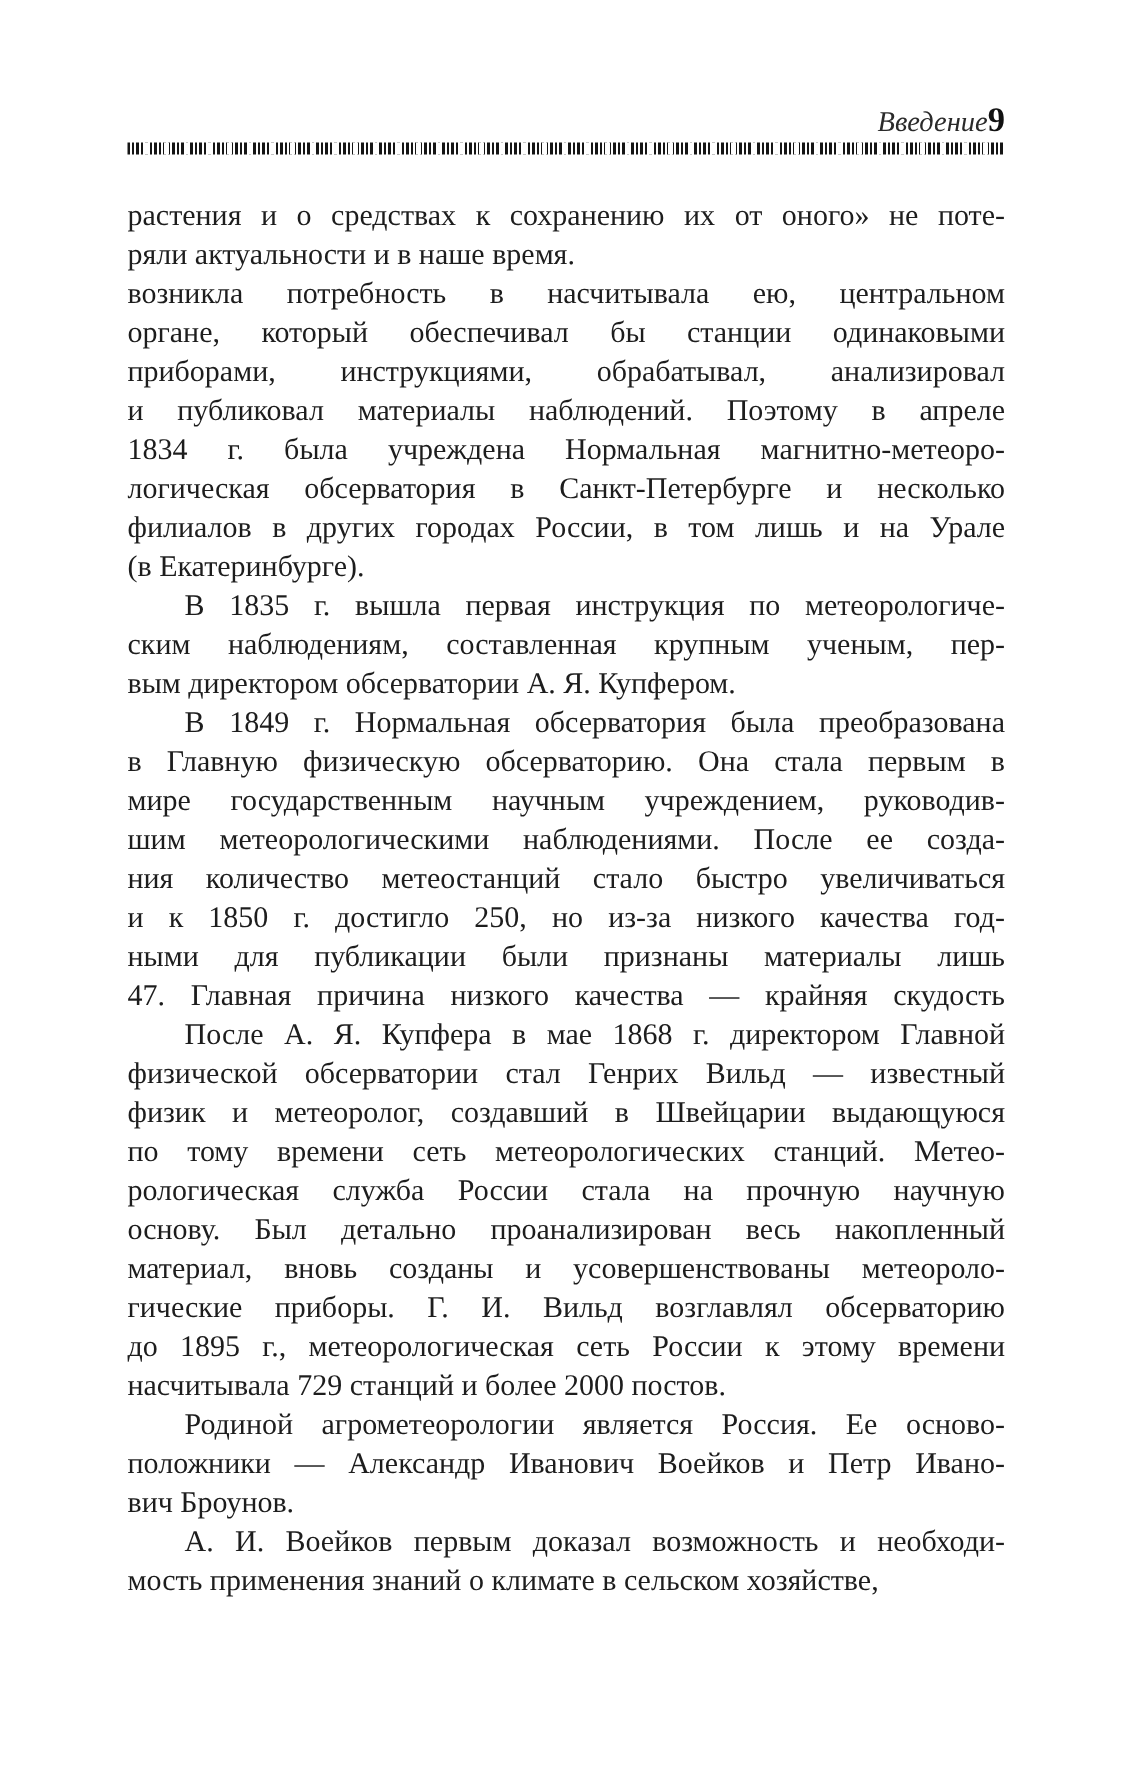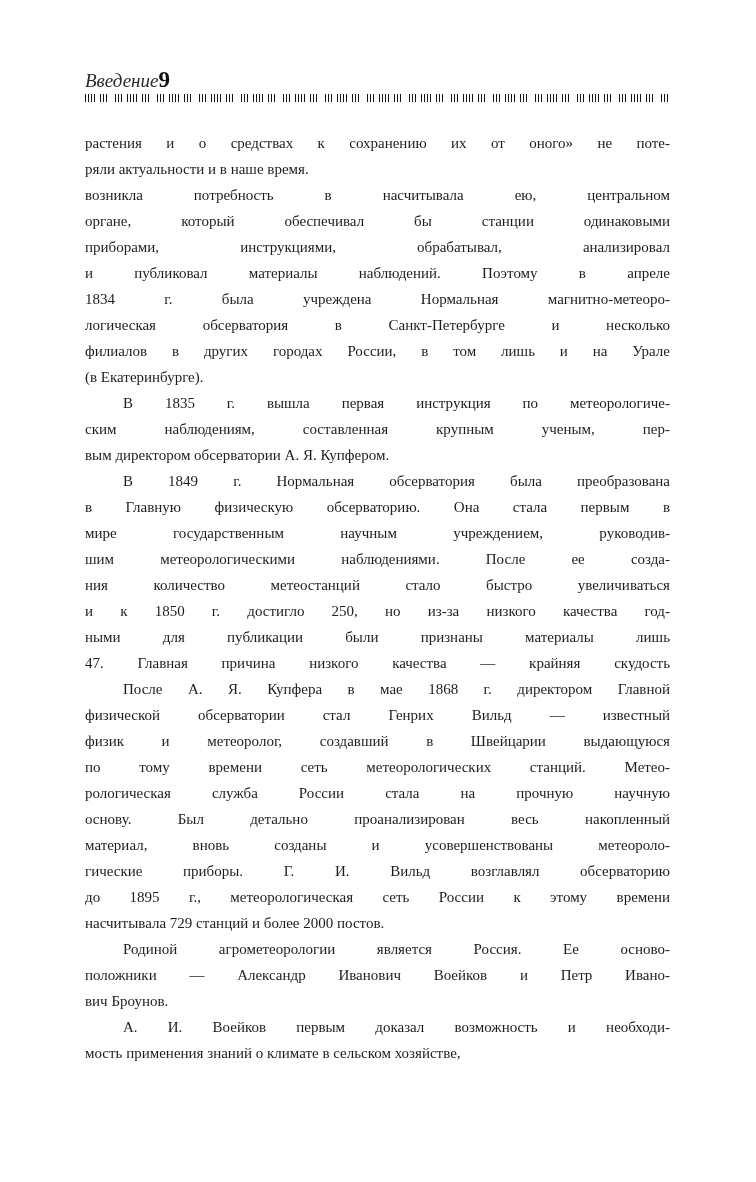--- a/index.html
+++ b/index.html
@@ -17,21 +17,21 @@
     overflow: hidden;
   }
   .content {
     position: absolute;
     left: 85px;
     top: 70px;
     width: 585px;
   }
   .page-header {
     display: flex;
-    justify-content: flex-start;
+    justify-content: flex-end;
     align-items: baseline;
   }
   .running-title {
     font-style: italic;
     font-size: 19px;
     line-height: 20px;
     color: #2a2a2a;
   }
   .page-number {
     font-weight: bold;
@@ -43,21 +43,21 @@
     margin-top: 3px;
     height: 8px;
     width: 100%;
     background-color: #ffffff;
     background-image:
       repeating-linear-gradient(90deg, transparent 0 10.5px, #ffffff 10.5px 14px),
       repeating-linear-gradient(90deg, #151515 0 1.5px, transparent 1.5px 3px);
   }
   .body-text {
     margin-top: 28px;
-    font-size: 15px;
+    font-size: 20px;
   }
   .line {
     height: 26px;
     line-height: 26px;
     white-space: nowrap;
     text-align: justify;
     text-align-last: justify;
   }
   
   .line.para-end {

